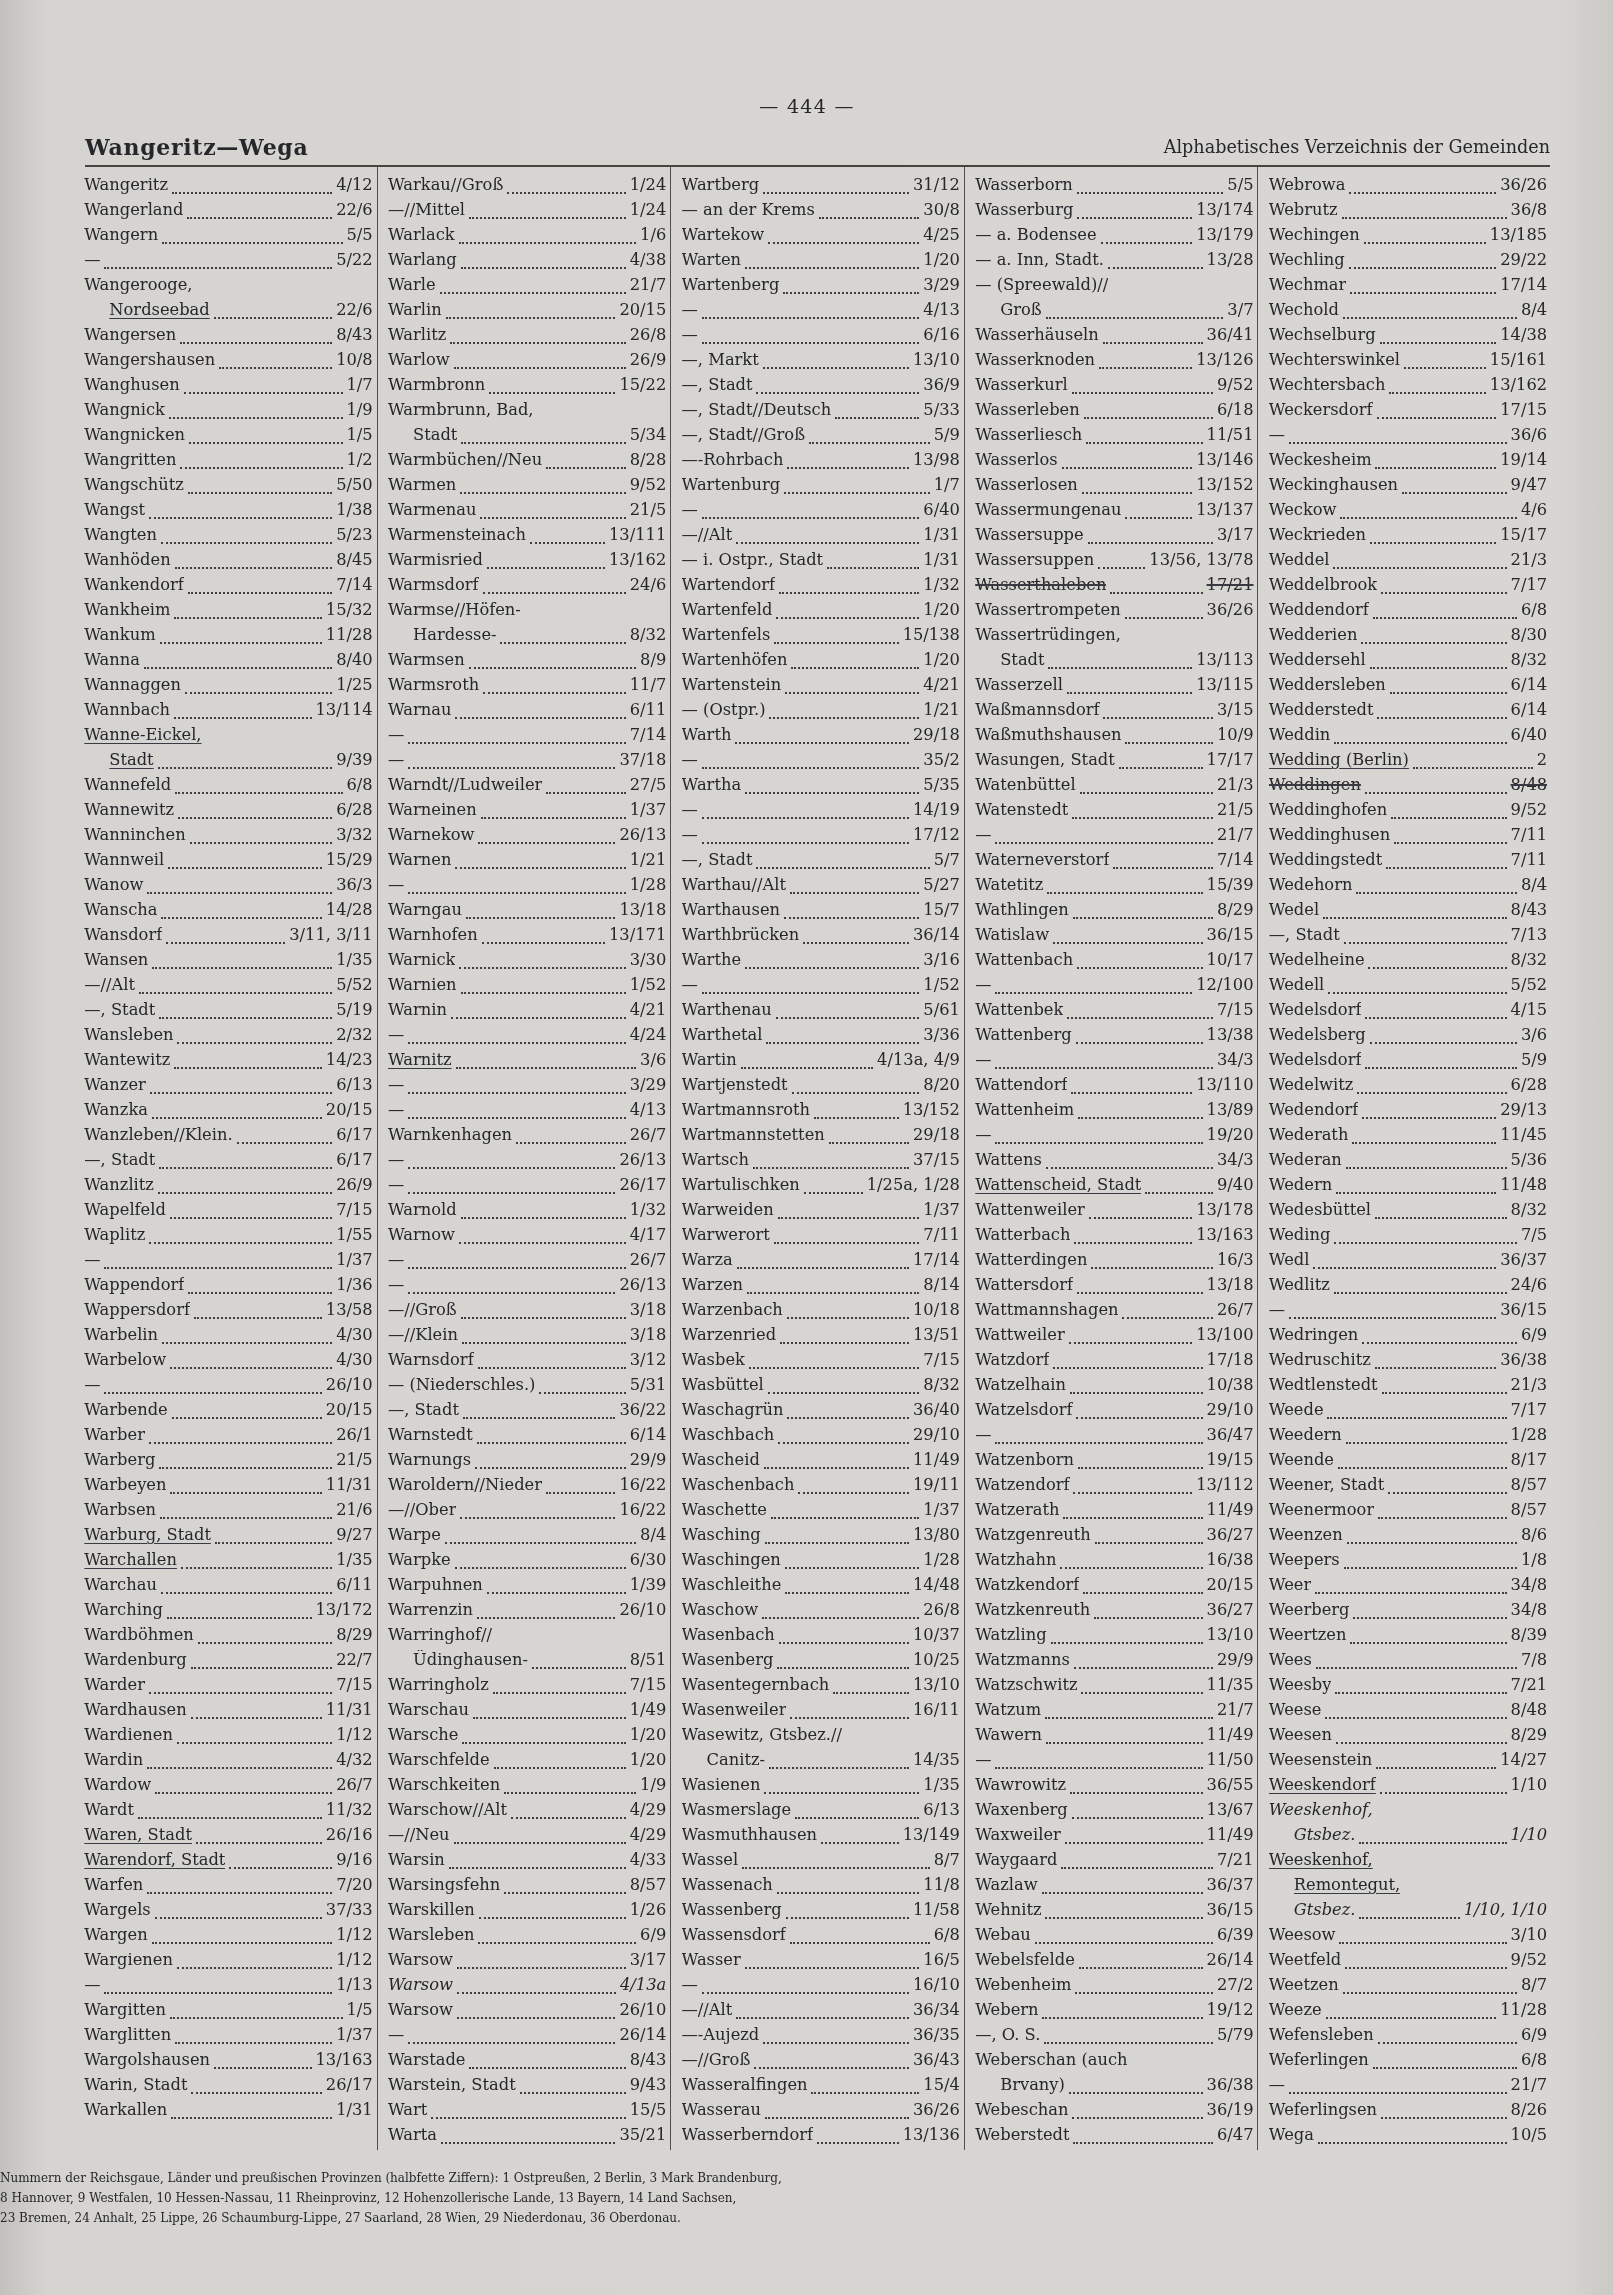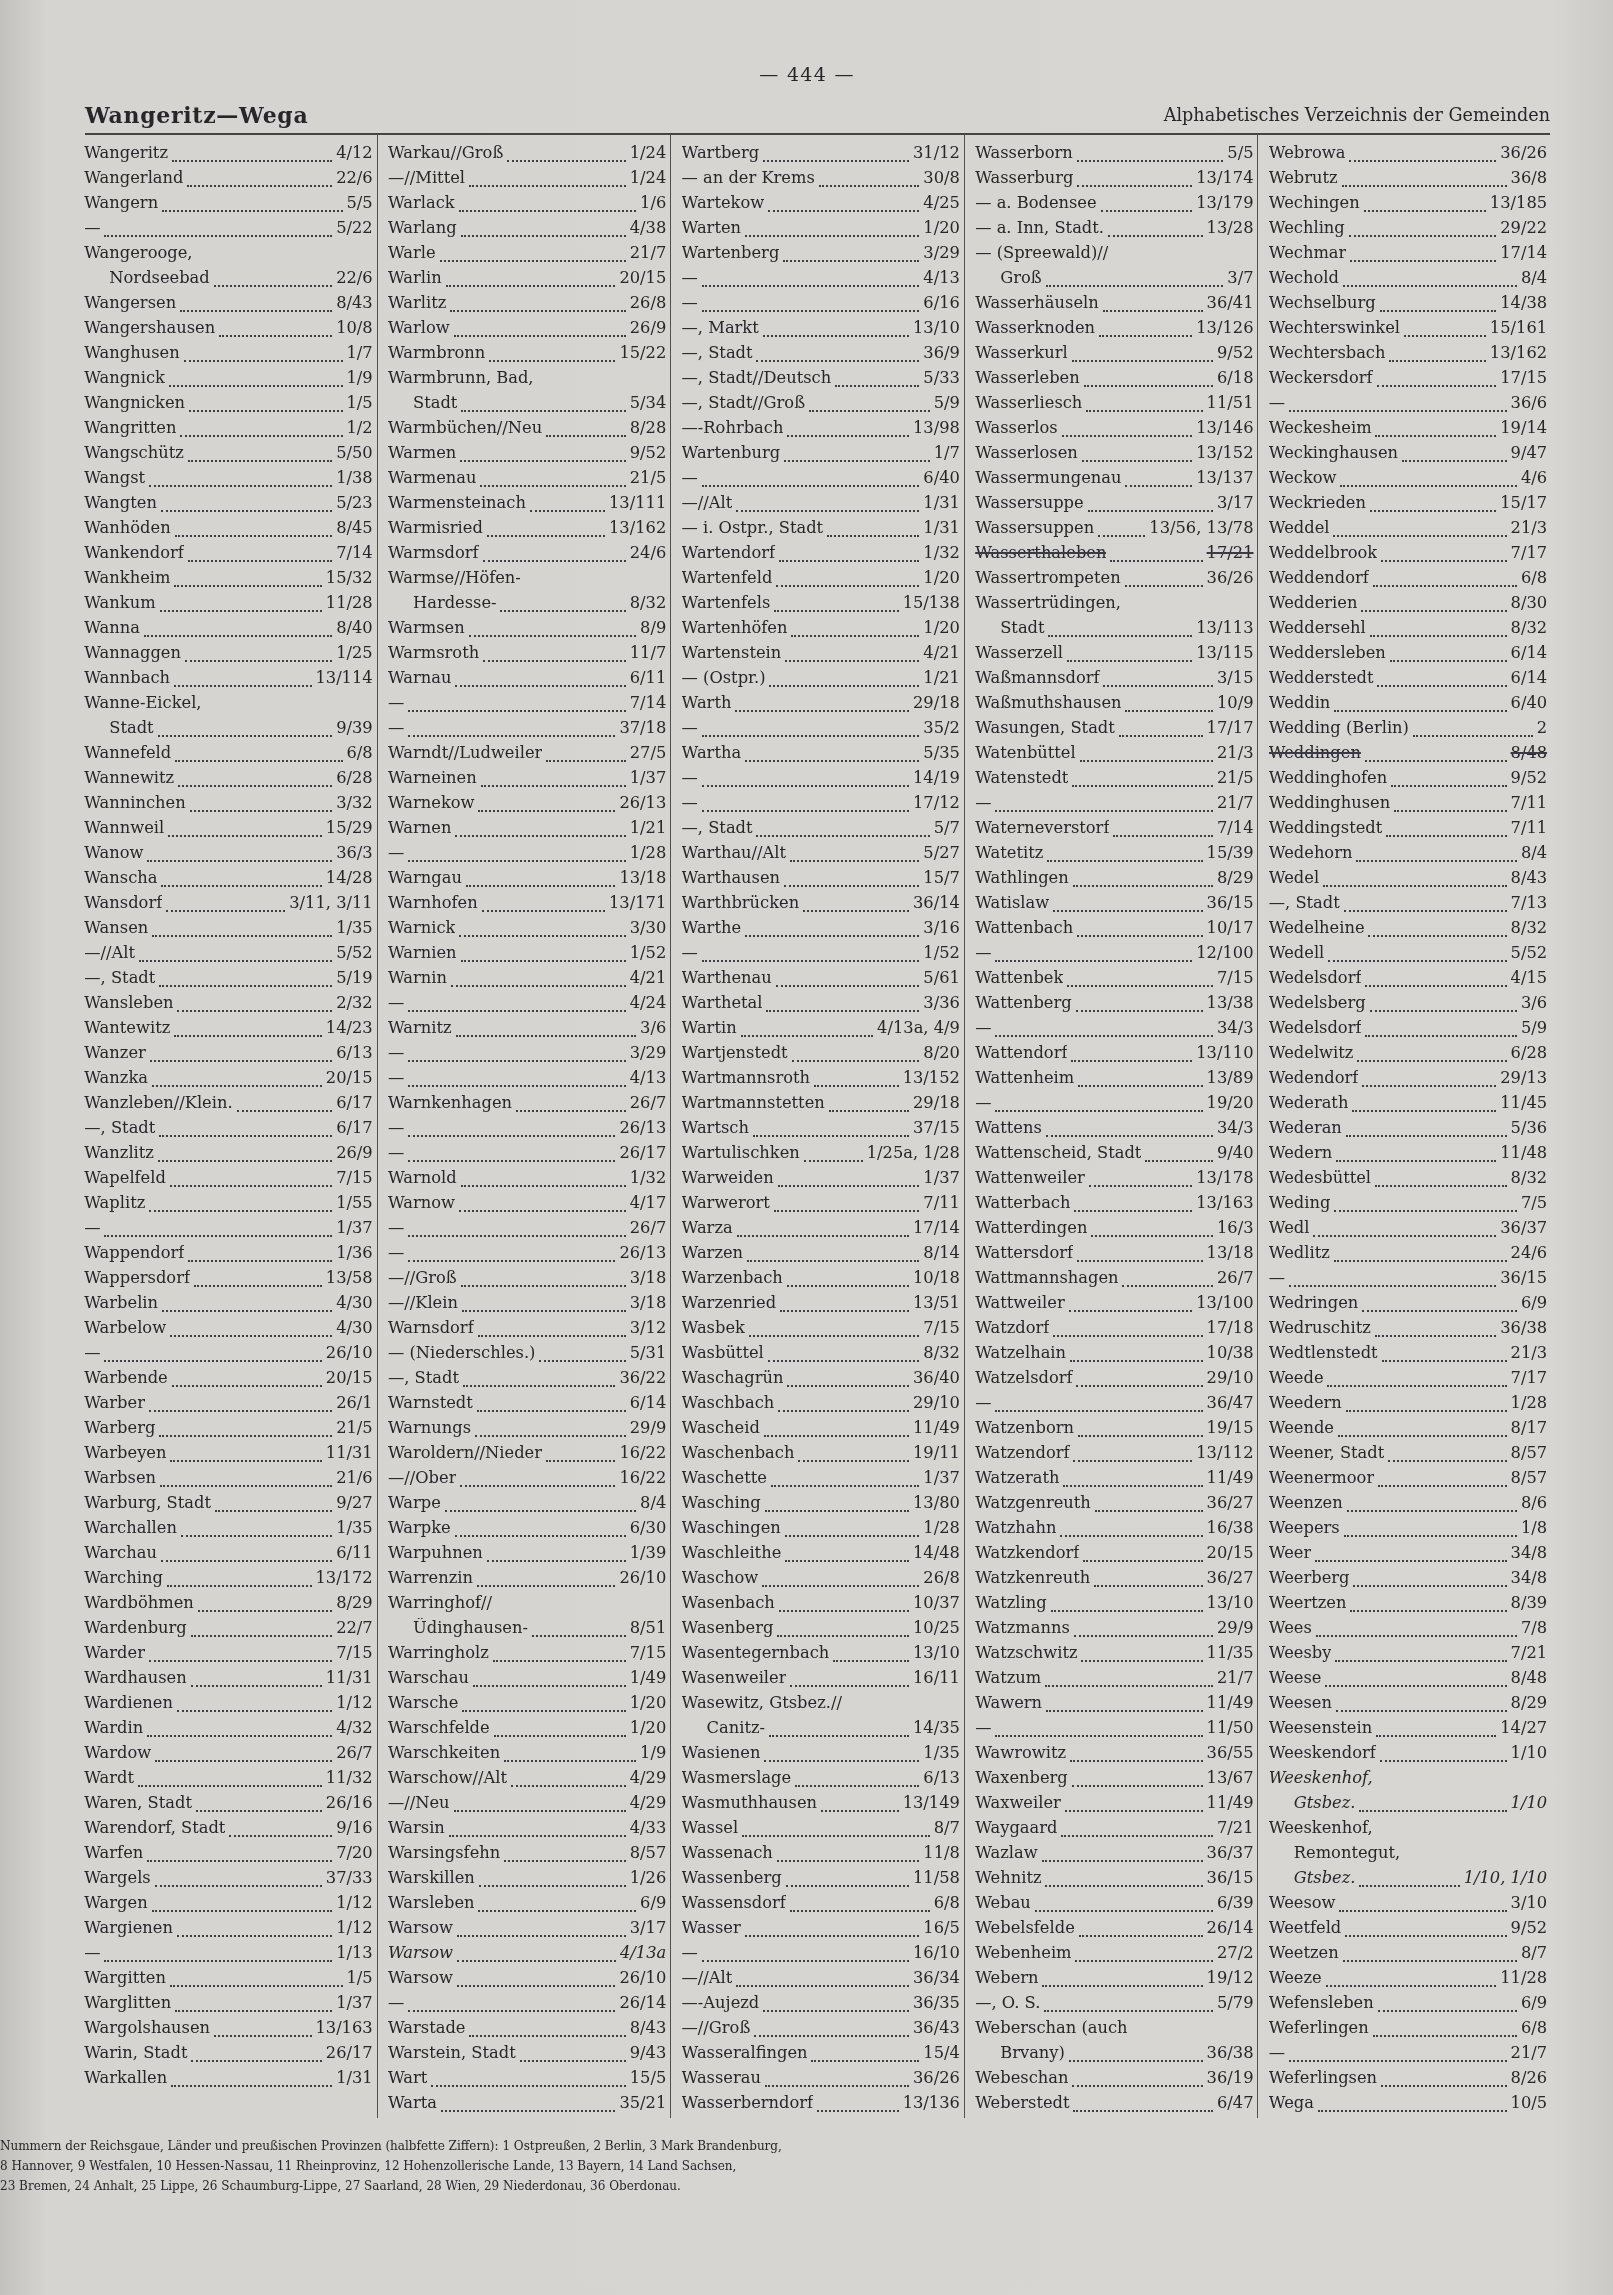--- a/index.html
+++ b/index.html
@@ -5,21 +5,21 @@
   html,body { margin:0; padding:0; background:#a8a6a2; }
   .page {
     position:relative;
     width:1614px; height:2295px;
     box-sizing:border-box;
     background:linear-gradient(90deg,#c3c1bd 0px,#d6d4d0 46px,#d8d6d2 1553px,#cbc9c5 1614px);
     font-family:"DejaVu Serif","Liberation Serif",serif;
     color:#26262b;
     overflow:hidden;
   }
-  .pagenum { padding-top:63px; text-align:center; font-size:19px; letter-spacing:1.3px; }
+  .pagenum { padding-top:95px; text-align:center; font-size:19px; letter-spacing:1.3px; }
   .hdr {
     display:flex; justify-content:space-between; align-items:center;
     margin:17px 64px 0 85px; padding-bottom:5.2px;
     border-bottom:2px solid #45443f;
   }
   .title-left { font-size:22px; font-weight:bold; letter-spacing:0.7px; }
   .title-right { font-size:17.6px; }
   .cols {
     display:grid; grid-template-columns:repeat(5,1fr);
     margin:0 63px 0 83px;
@@ -31,21 +31,21 @@
     height:25px; font-size:16.3px; white-space:nowrap; overflow:hidden;
   }
   .row .n { flex:0 1 auto; overflow:hidden; }
   .row .lead {
     flex:1 1 7.8px; min-width:6.5px; height:0.7px;
     border-bottom:2px dotted #3e3d42;
     align-self:flex-end; margin:0 3.9px 5.9px;
   }
   .row .v { flex:0 0 auto; }
   .ind { padding-left:25px; }
-  .u .n { text-decoration-thickness:1.6px; text-underline-offset:3.3px; text-decoration-color:#3a3a45; }
+  .u .n { text-decoration:underline; text-decoration-thickness:1.6px; text-underline-offset:3.3px; text-decoration-color:#3a3a45; }
   .s .n, .s .v { text-decoration:line-through; text-decoration-thickness:1.6px; text-decoration-color:#3a3a45; }
   .i { font-style:italic; }
   .footer { margin-top:18px; font-size:12px; line-height:20px; }
 </style>
 </head>
 <body>
 
 <div class="page">
   <div class="pagenum">— 444 —</div>
   <div class="hdr">

